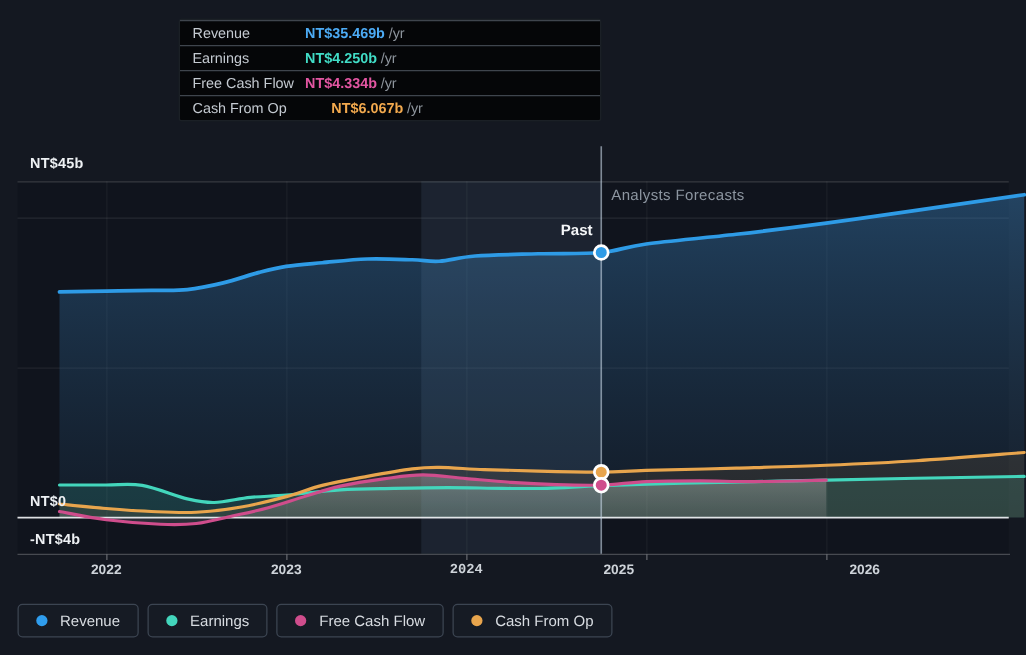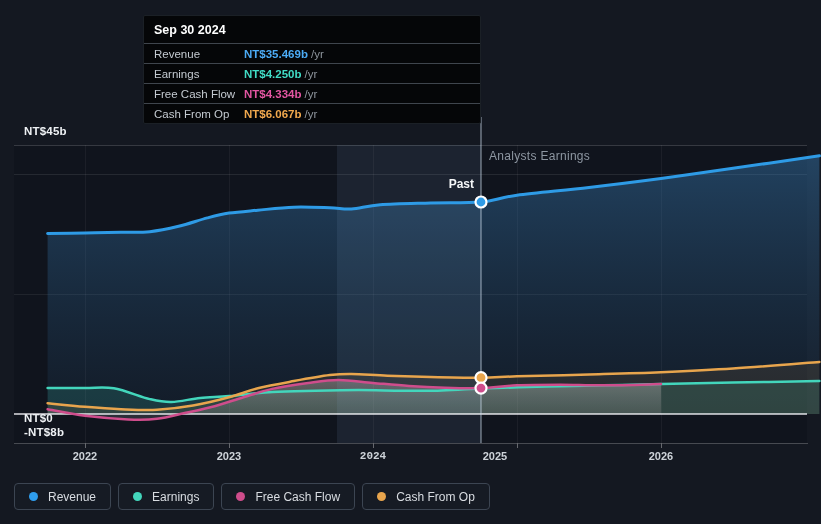--- a/index.html
+++ b/index.html
@@ -99,52 +99,51 @@
 
   <g id="markers">
         <circle cx="481.0" cy="202.0" r="5.5" fill="#2e9be6" stroke="#ffffff" stroke-width="2.2"></circle>
         <circle cx="481.0" cy="377.7" r="5.5" fill="#e8a54d" stroke="#ffffff" stroke-width="2.2"></circle>
         <circle cx="481.0" cy="388.1" r="5.5" fill="#cf4d8c" stroke="#ffffff" stroke-width="2.2"></circle>
       </g>
 </svg>
 </div>
 
 <div class="y-label" style="top:125px;">NT$45b</div>
-<div class="y-label" style="top:412px;">NT$0</div>
-<div class="y-label" style="top:426px;">-NT$8b</div>
+<div class="y-label" style="top:396px;">NT$0</div>
+<div class="y-label" style="top:426px;">-NT$4b</div>
 
 <div class="x-label" style="left:63px;">2022</div>
 <div class="x-label" style="left:207px;">2023</div>
 <div class="x-label" style="left:351px;font-family:Liberation Mono, monospace;">2024</div>
 <div class="x-label" style="left:473px;">2025</div>
-<div class="x-label" style="left:639px;">2026</div>
+<div class="x-label" style="left:660px;text-align:right;">2026</div>
 
 <div class="past-label">Past</div>
-<div class="forecast-label">Analysts Earnings</div>
+<div class="forecast-label">Analysts Forecasts</div>
 
 <div class="tooltip">
-  <div class="tooltip-title">Sep 30 2024</div>
   <div class="tooltip-row">
     <span class="tt-label">Revenue</span>
     <span class="tt-value" style="color: rgb(76, 171, 245);">NT$35.469b</span>
     <span class="tt-suffix">/yr</span>
   </div>
   <div class="tooltip-row">
     <span class="tt-label">Earnings</span>
     <span class="tt-value" style="color: rgb(65, 220, 198);">NT$4.250b</span>
     <span class="tt-suffix">/yr</span>
   </div>
   <div class="tooltip-row">
     <span class="tt-label">Free Cash Flow</span>
     <span class="tt-value" style="color: rgb(227, 86, 162); text-align: center;">NT$4.334b</span>
     <span class="tt-suffix">/yr</span>
   </div>
   <div class="tooltip-row">
     <span class="tt-label">Cash From Op</span>
-    <span class="tt-value" style="color: rgb(242, 169, 78);">NT$6.067b</span>
+    <span class="tt-value" style="color: rgb(242, 169, 78); margin-left: 21px;">NT$6.067b</span>
     <span class="tt-suffix">/yr</span>
   </div>
 </div>
 
 <div class="legend">
   <button class="legend-btn">
     <span class="legend-dot" style="background-color: rgb(47, 157, 237);"></span>
     <span>Revenue</span>
   </button>
   <button class="legend-btn">

